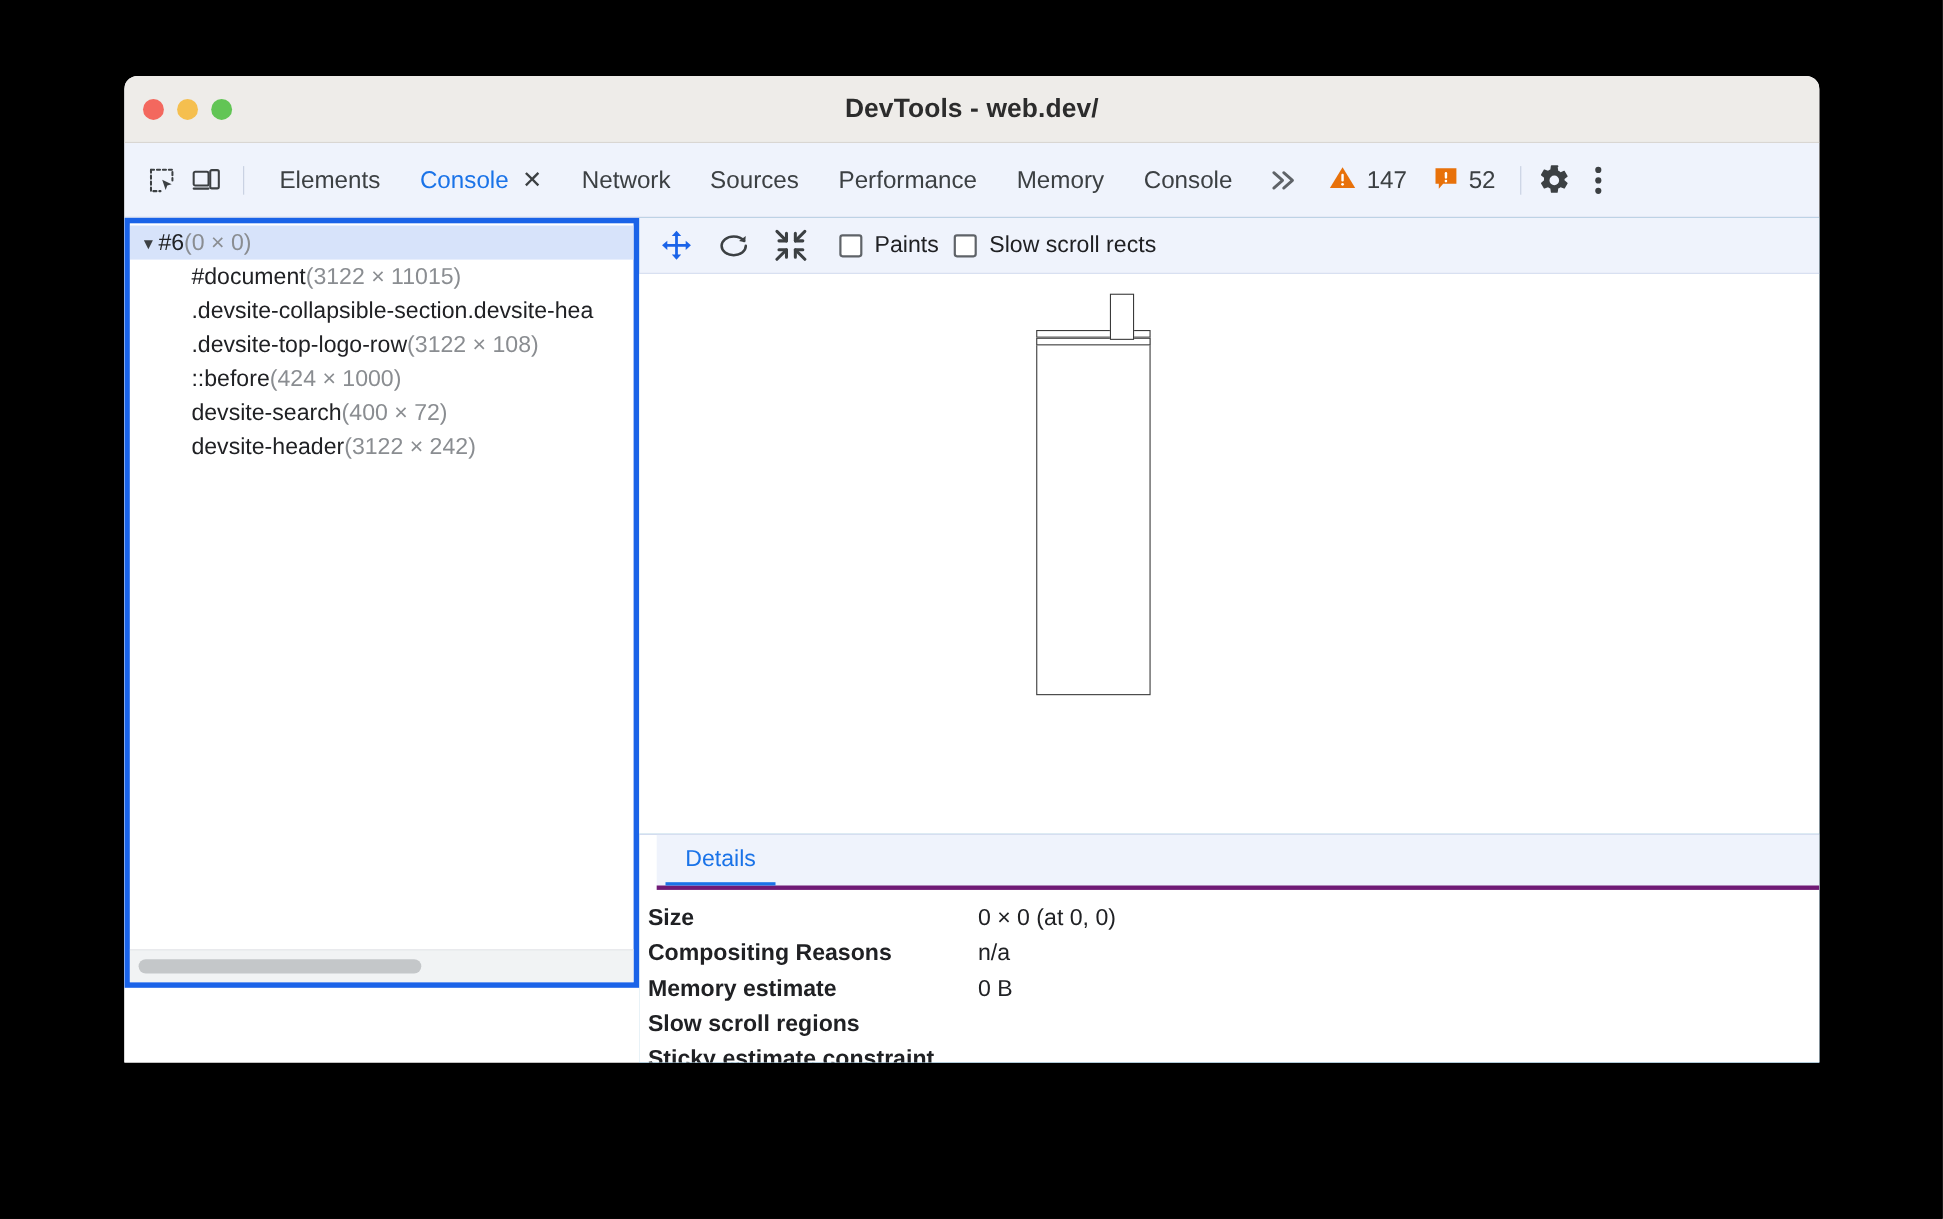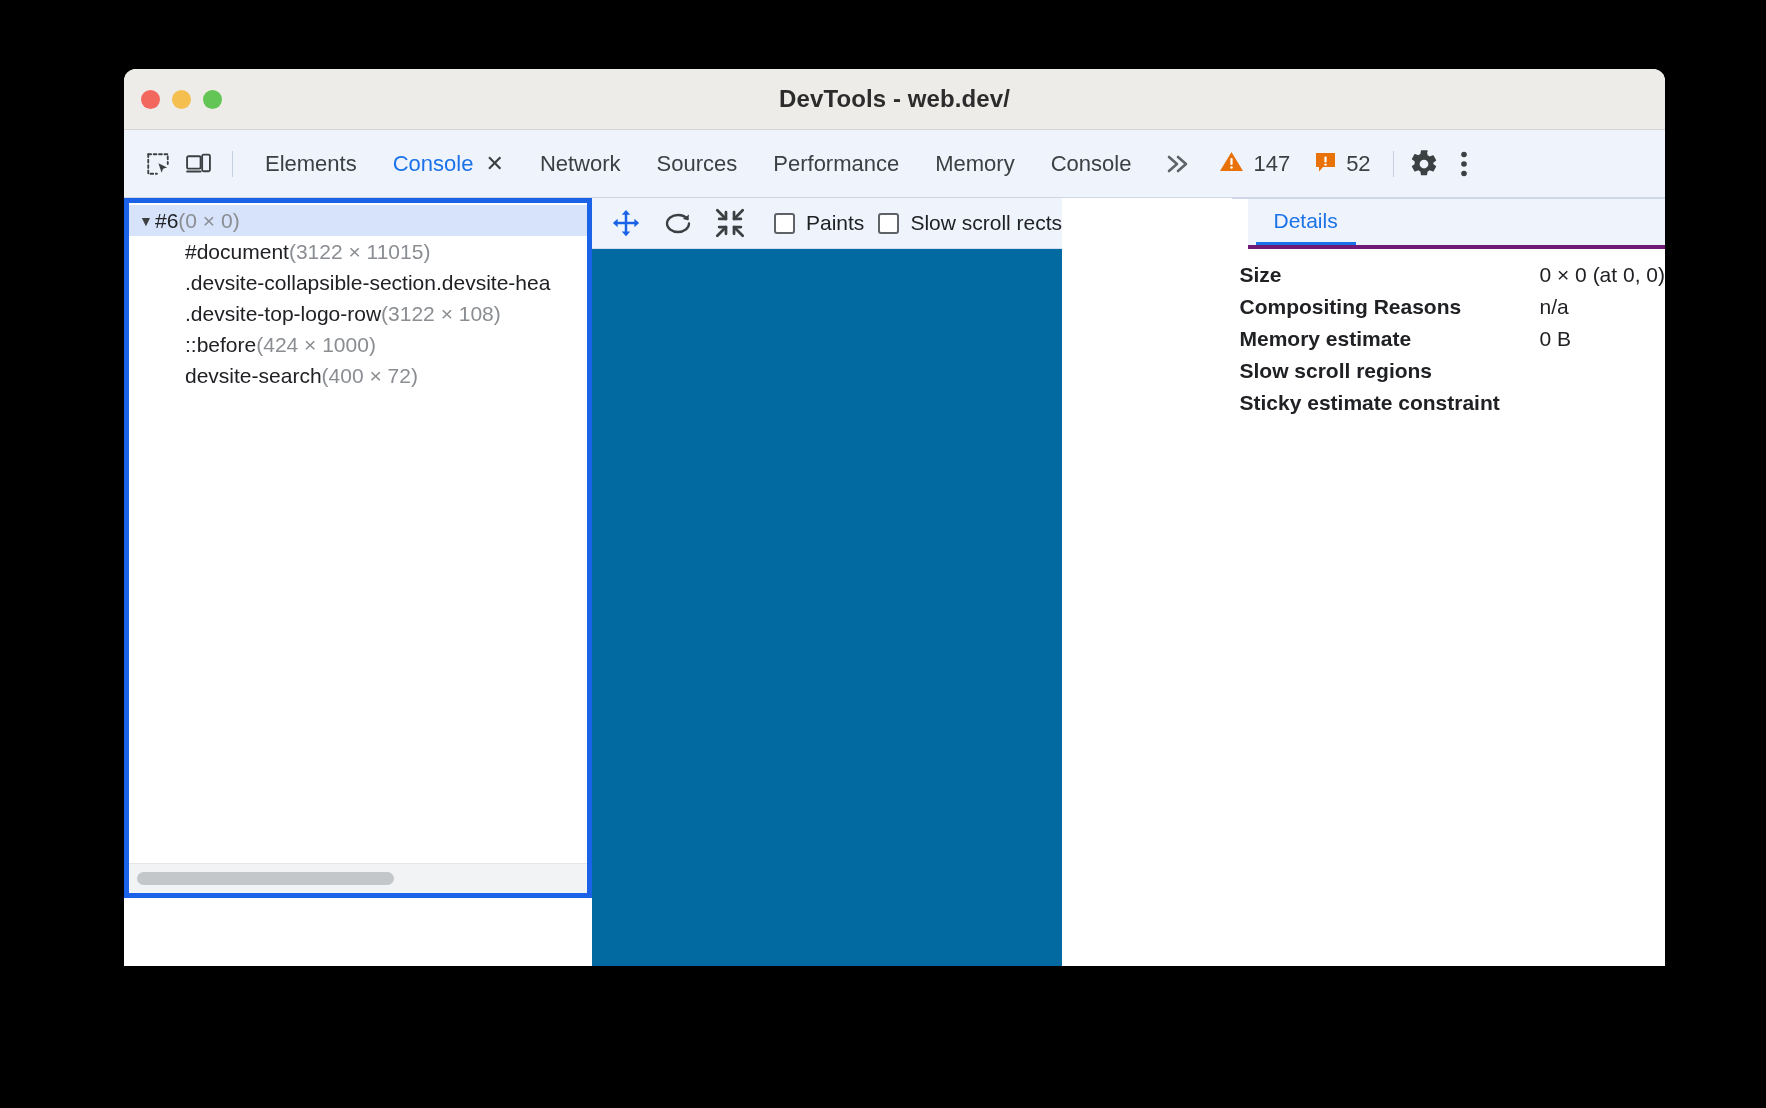--- a/index.html
+++ b/index.html
@@ -15,21 +15,21 @@
   #root {
     position: relative;
     width: 1766px;
     height: 1108px;
     background: #000000;
   }
 
   
   .window {
     position: absolute;
-    left: 124px;
+    left: 113px;
     top: 69px;
     width: 1541px;
     height: 897px;
     background: #ffffff;
     border-radius: 12px 12px 0 0;
     overflow: hidden;
     box-shadow: 0 4px 24px rgba(0,0,0,0.35);
   }
 
   .titlebar {
@@ -242,21 +242,21 @@
     height: 13px;
     width: 257px;
     background: #c4c7c9;
     border-radius: 7px;
   }
 
   
   .right-pane {
     flex: 1;
     display: flex;
-    flex-direction: row;
+    flex-direction: column;
     min-width: 0;
     background: #0369a1;
   }
 
   .layers-toolbar {
     height: 50px;
     background: #eff3fc;
     border-bottom: 1px solid #d4dcf0;
     display: flex;
     align-items: center;
@@ -480,20 +480,24 @@
             <span class="node-name">::before</span>
             <span class="node-dims">(424 × 1000)</span>
           </div>
 
           <div class="tree-row child">
             <span class="node-name">devsite-search</span>
             <span class="node-dims">(400 × 72)</span>
           </div>
 
 
+          <div class="tree-row child">
+            <span class="node-name">devsite-header</span>
+            <span class="node-dims">(3122 × 242)</span>
+          </div>
 
         </div>
 
         <div class="tree-hscroll">
           <div class="thumb"></div>
         </div>
       </div>
 
       <div class="right-pane">
 

